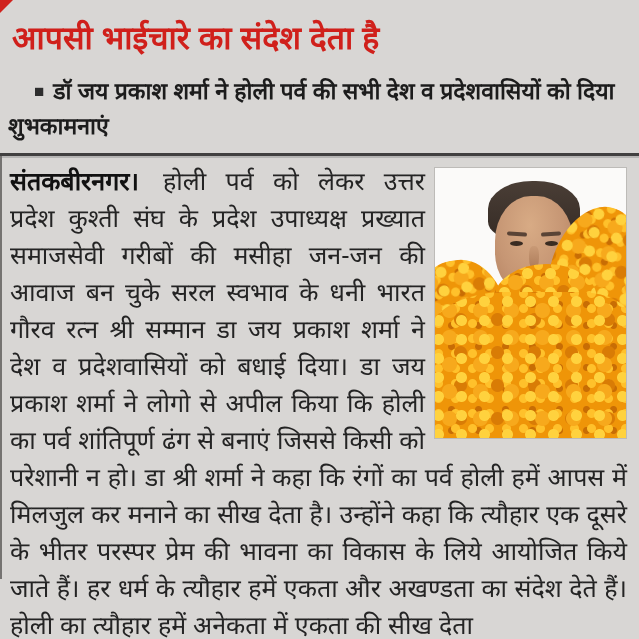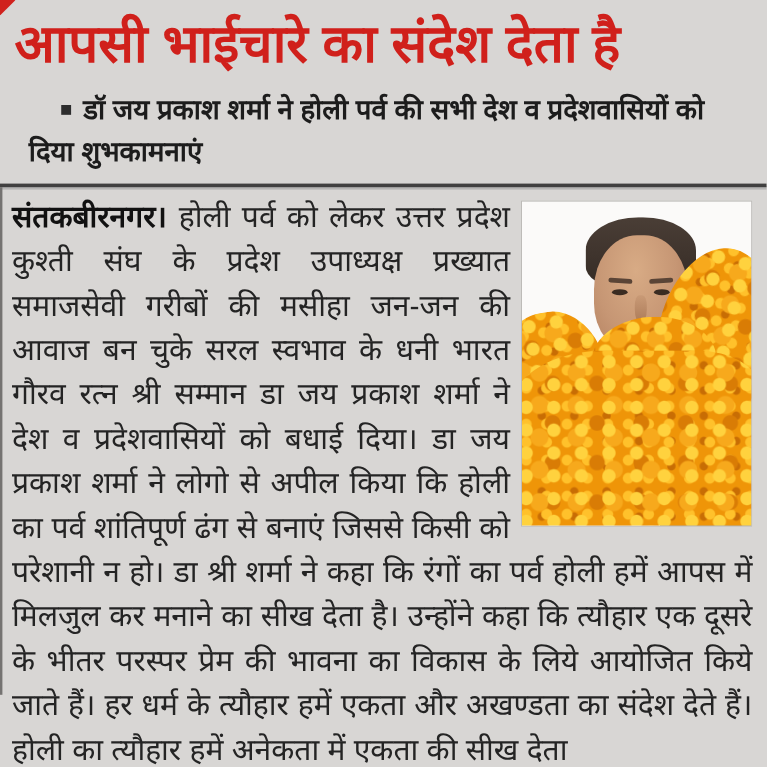--- a/index.html
+++ b/index.html
@@ -14,27 +14,27 @@
   
   .corner-mark{
     position:absolute;top:0;left:0;width:13px;height:13px;
     background:#d0221d;
     clip-path:polygon(0 0,100% 0,0 100%);
   }
 
   .headline{
     margin:0;padding:10px 10px 0 12px;
     color:#d0201b;
-    font-size:44px;line-height:56px;font-weight:700;
+    font-size:32px;line-height:56px;font-weight:700;
     letter-spacing:0px;
   }
   .hl-line{display:block;white-space:nowrap;}
 
   .subheadline{
-    padding:9px 14px 0 24px;
+    padding:9px 14px 0 8px;
     color:#1c1c1c;
     font-size:23px;line-height:32px;font-weight:700;
     text-indent:26px;
   }
   .bullet{
     font-size:17px;color:#2d2d2d;margin-right:9px;
     position:relative;top:-2px;
   }
 
   .rule{
@@ -47,21 +47,21 @@
     padding:7px 12px 0 8px;
     border-left:2px solid #757371;
     height:416px;
   }
   .body-text{
     margin:0;
     color:#242424;
     font-size:25px;line-height:37px;
     text-align:justify;
   }
-  .dateline{margin-right:10px;font-weight:700;color:#111;}
+  .dateline{margin-right:24px;font-weight:700;color:#111;}
 
   
   .photo{
     float:right;
     width:193px;height:272px;
     margin:4px 0 6px 9px;
     position:relative;overflow:hidden;
     background:#fbfaf9;
     border:1px solid #bdbbb8;
     box-sizing:border-box;

